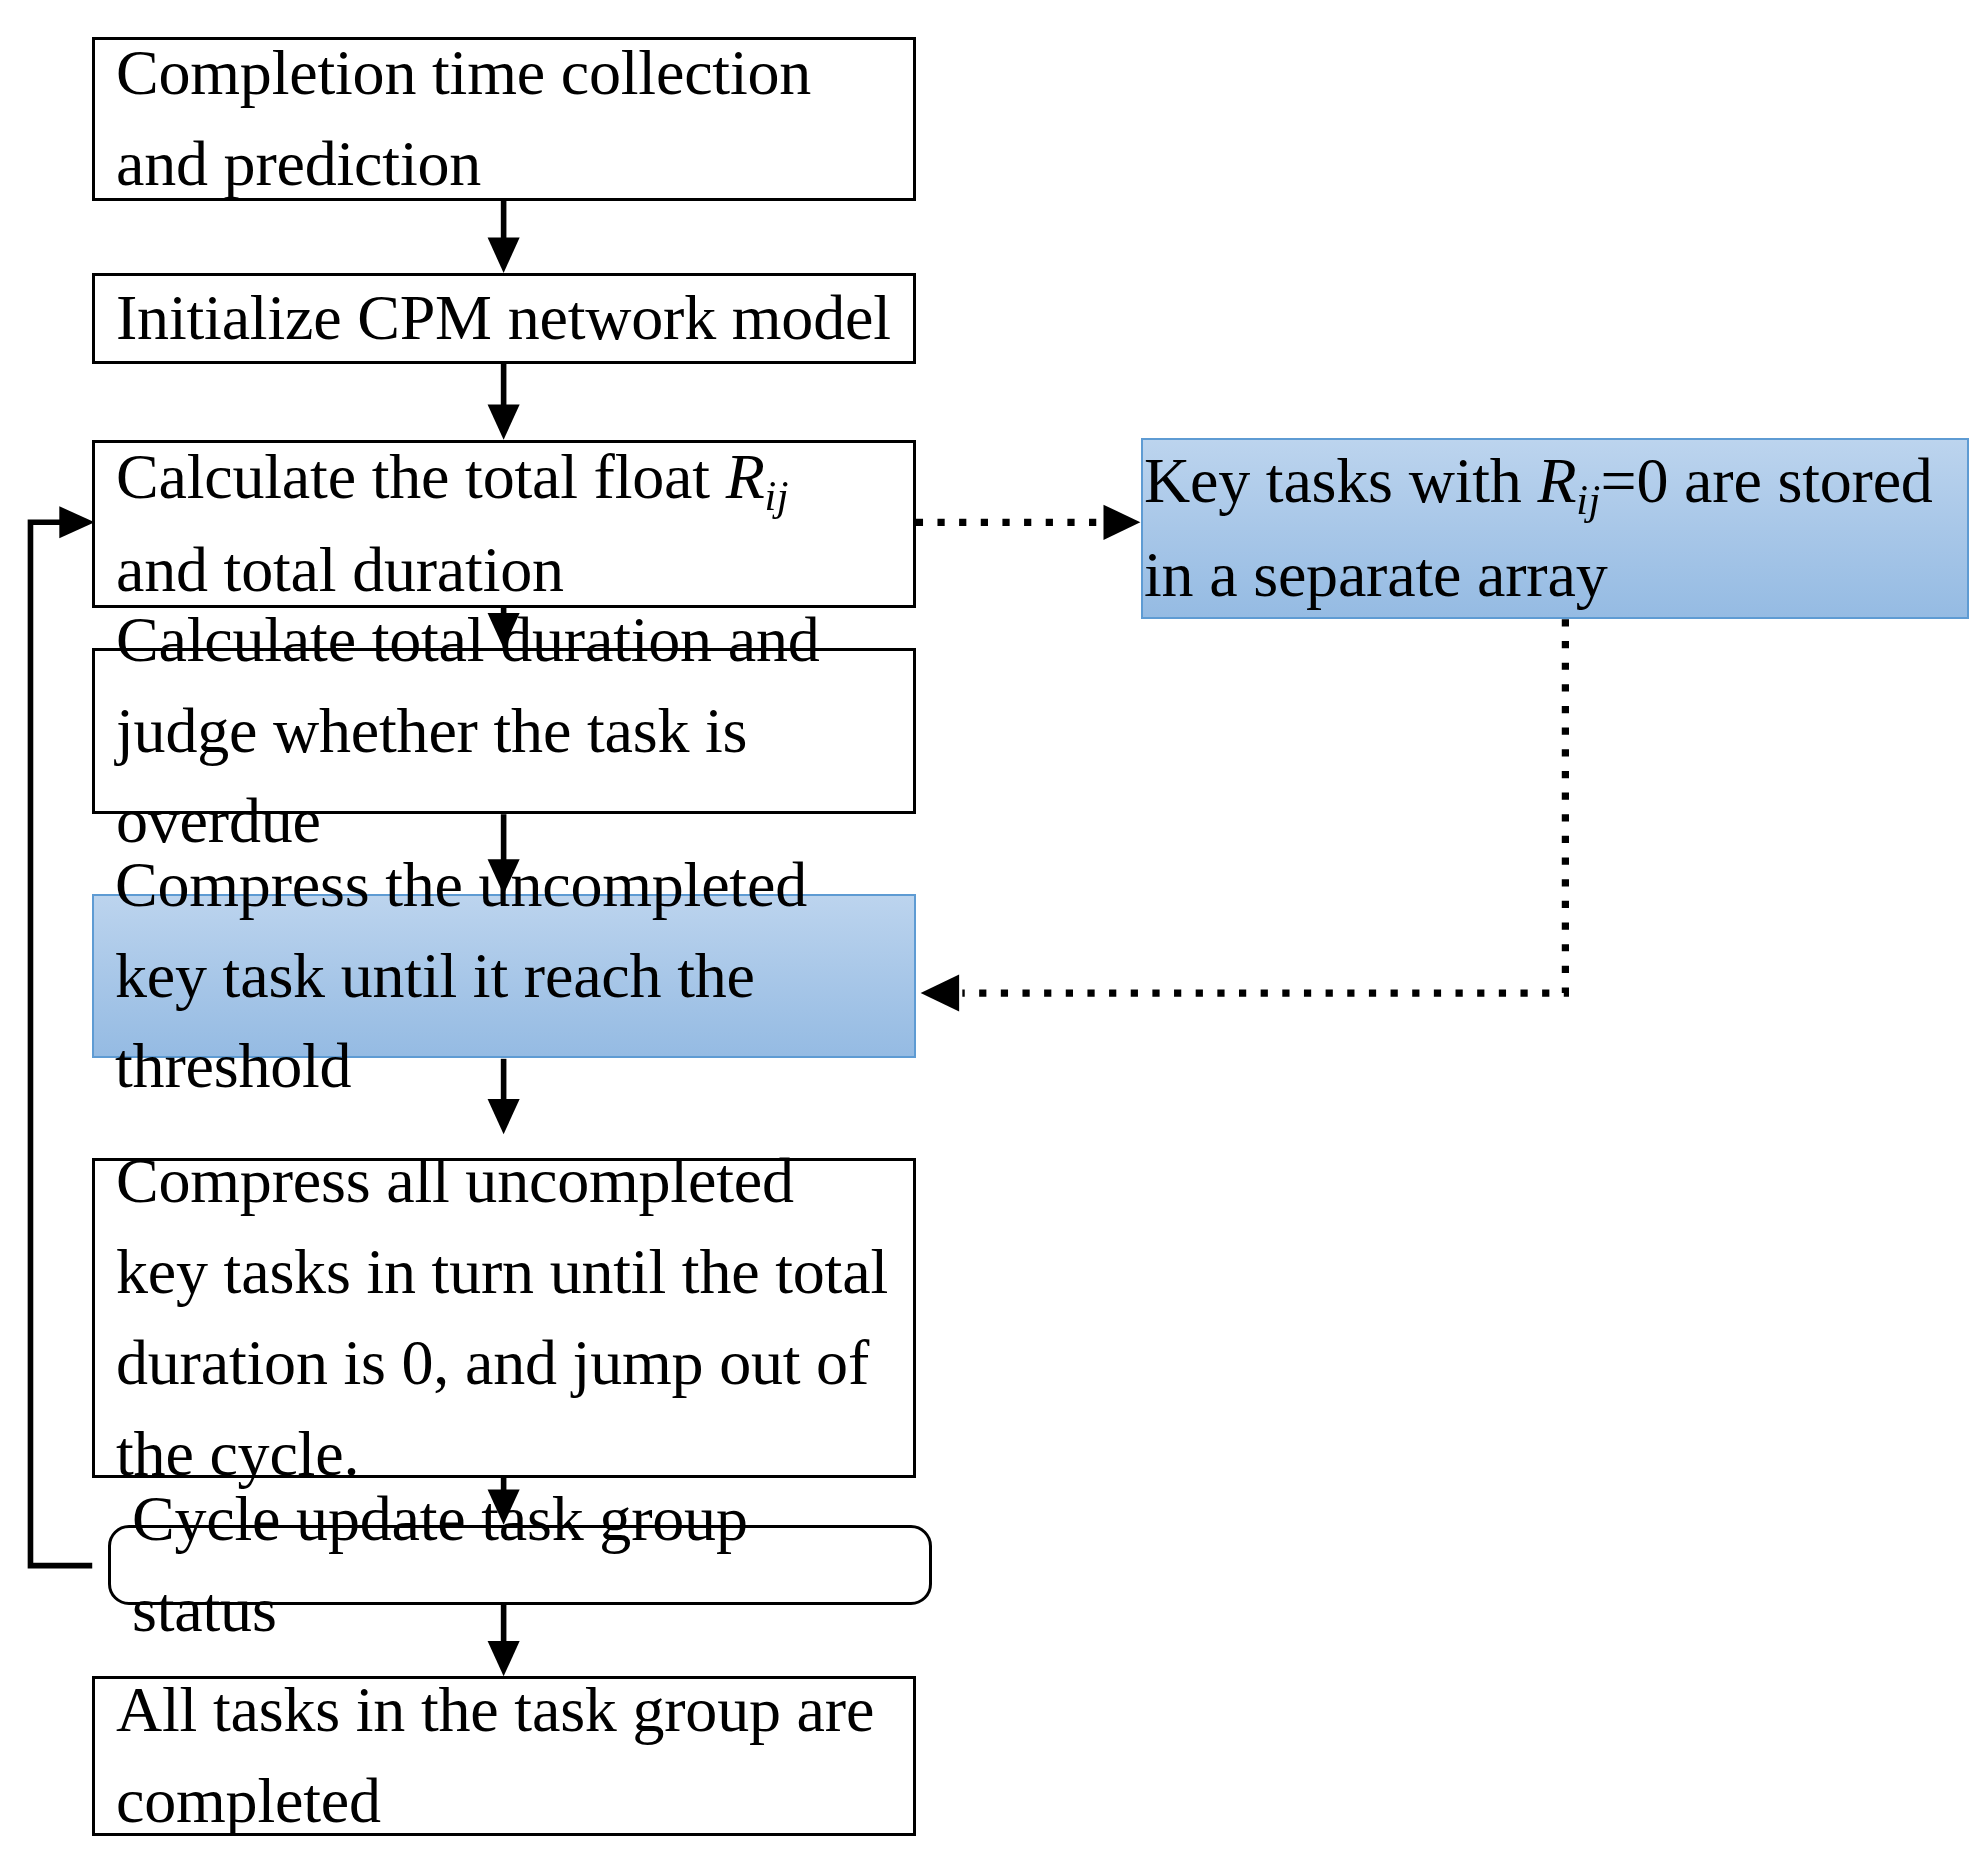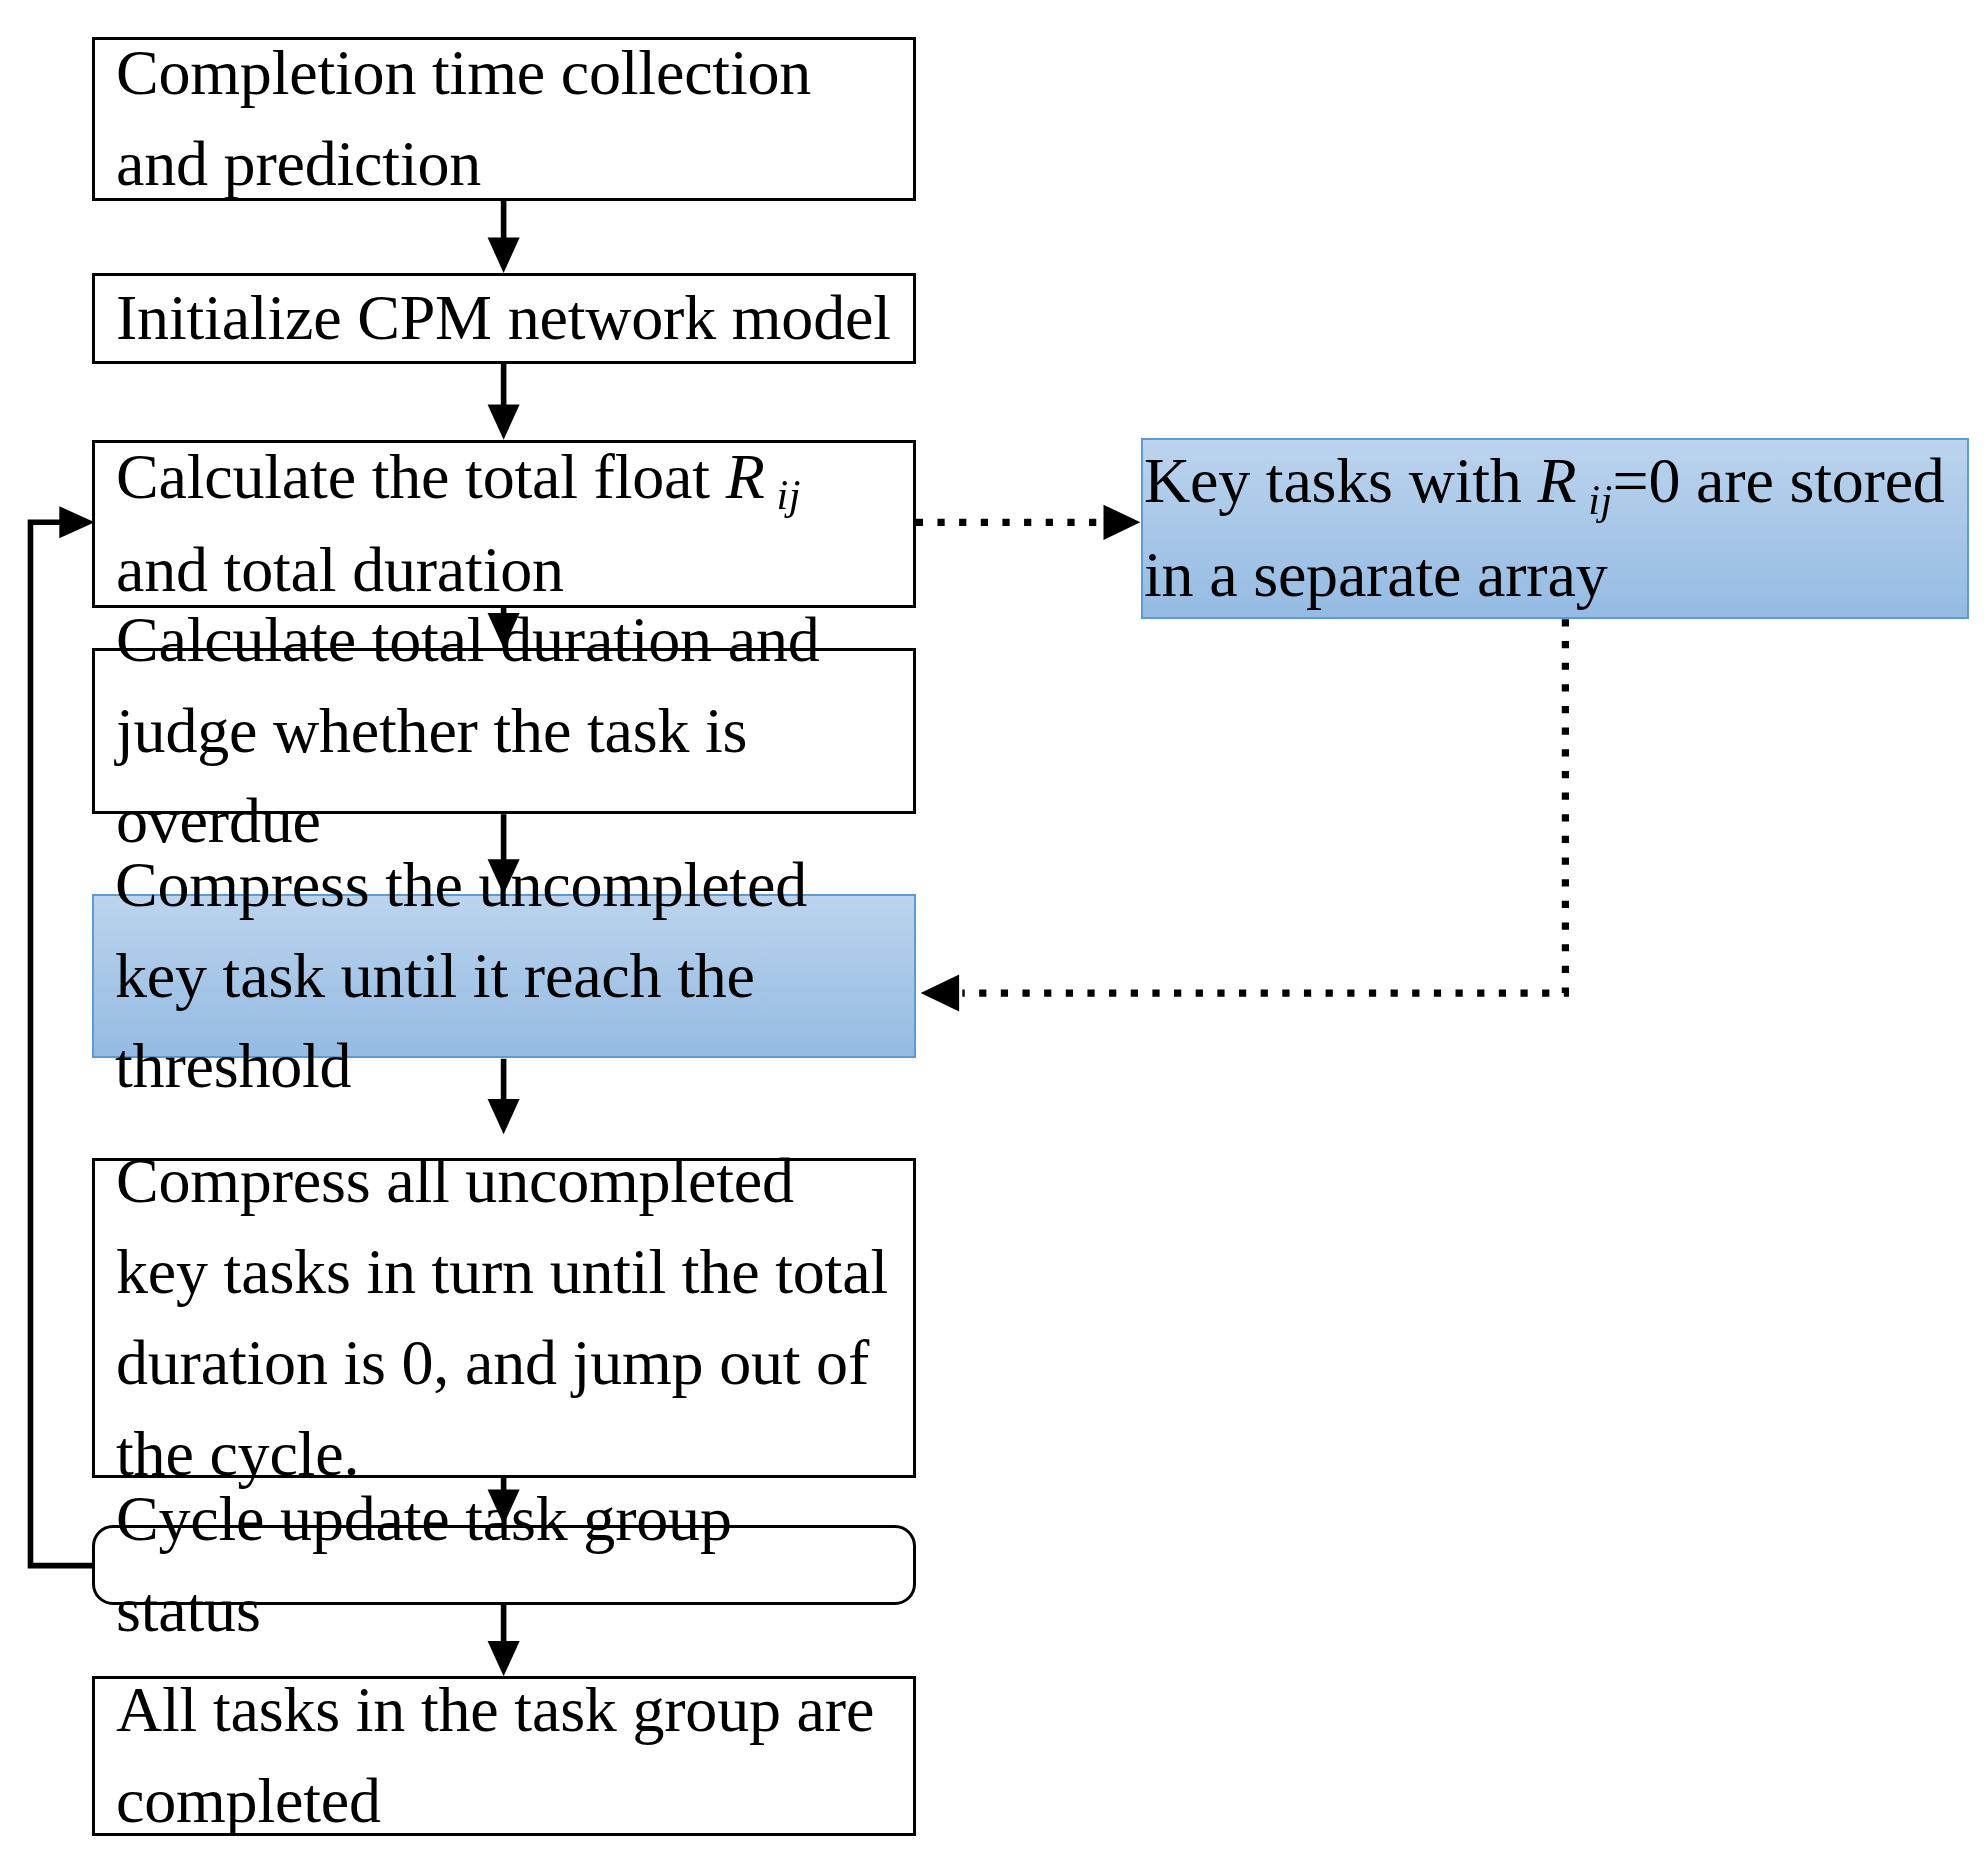--- a/index.html
+++ b/index.html
@@ -43,21 +43,20 @@
   
   .mvar {
     font-style: italic;
     font-family: "Liberation Serif", "DejaVu Serif", serif;
   }
   .msub {
     font-style: italic;
     font-size: 0.66em;
     vertical-align: -0.28em;
     letter-spacing: 0.4px;
-    margin-left: 12px;
   }
 
   
   #wires {
     position: absolute;
     left: 0;
     top: 0;
     width: 1984px;
     height: 1861px;
     pointer-events: none;
@@ -153,21 +152,21 @@
   </div>
 
   <div class="node" style="left:92px; top:648px; width:824px; height:166px;">
     <span class="txt">Calculate total duration and judge whether the task is overdue</span>
   </div>
 
   <div class="node" style="left:92px; top:1158px; width:824px; height:320px;align-items:center;">
     <span class="txt">Compress all uncompleted key tasks in turn until the total duration is 0, and jump out of the cycle.</span>
   </div>
 
-  <div class="node" style="left:92px; top:1525px; width:824px; height:80px;border-radius:21px;">
+  <div class="node" style="left:108px; top:1525px; width:824px; height:80px;border-radius:21px;">
     <span class="txt">Cycle update task group status</span>
   </div>
 
   <div class="node" style="left:92px; top:1676px; width:824px; height:160px;">
     <span class="txt">All tasks in the task group are completed</span>
   </div>
 
   <div class="node blue" style="left:1141px; top:438px; width:828px; height:181px; padding:0 1px;">
     <span class="txt"><span>Key tasks with </span><span class="mvar">R</span><span class="msub">ij</span><span>=0 are stored in a separate array</span></span>
   </div>

